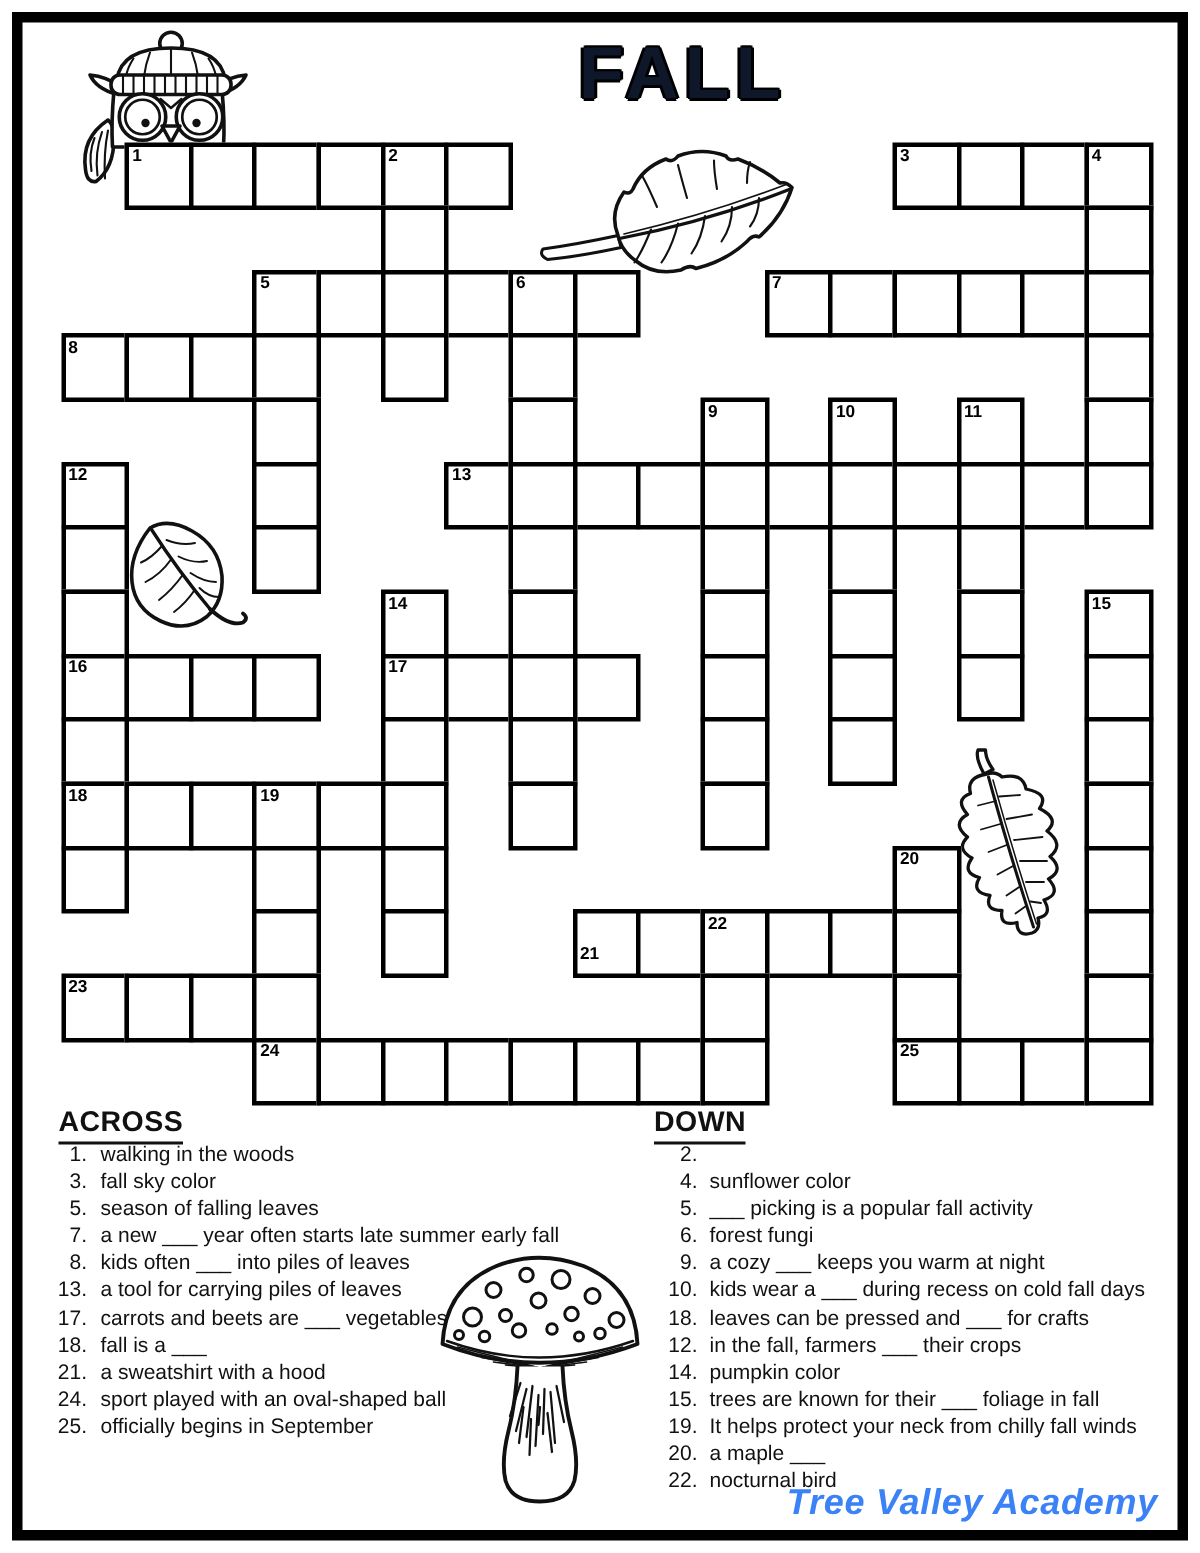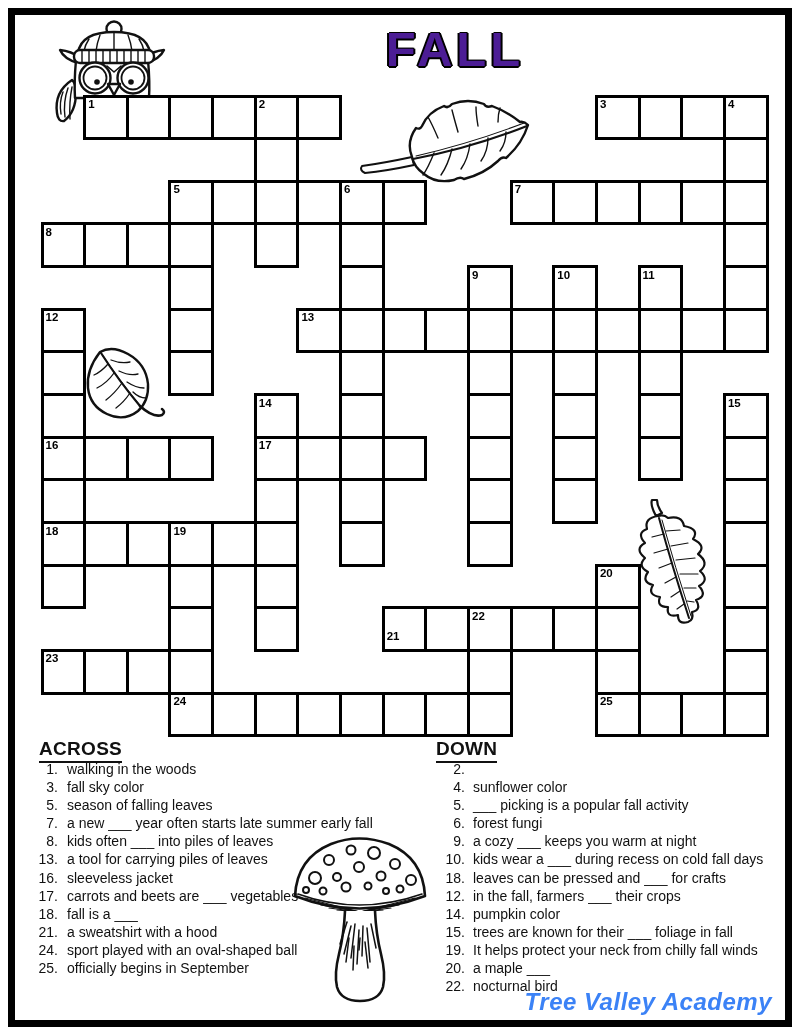--- a/index.html
+++ b/index.html
@@ -3,21 +3,21 @@
 <meta charset="utf-8">
 <style>
   html,body{margin:0;padding:0;background:#fff;}
   body{width:800px;height:1035px;position:relative;overflow:hidden;
        font-family:"Liberation Sans", sans-serif;color:#111;}
   .page{position:absolute;inset:0;background:#fff;}
   .frame{position:absolute;inset:8px;border:7px solid #000;pointer-events:none;z-index:10;}
 
   
   .title-block{position:absolute;left:300px;top:24px;width:310px;text-align:center;z-index:3;}
-  .title{font-size:49px;font-weight:bold;letter-spacing:4px;color:#4c1d95;
+  .title{font-size:49px;font-weight:bold;letter-spacing:4px;color:#0f172a;
          text-shadow:2px 0 #000,-2px 0 #000,0 2px #000,0 -1px #000,1px 1px #000,-1px 1px #000,1px -1px #000;
          line-height:1.05;}
   .subtitle{font-size:20px;letter-spacing:0.5px;color:#1a1a1a;margin-top:2px;}
 
   
   #grid{position:absolute;left:42px;top:96px;width:725px;height:640px;z-index:2;}
   .cell{position:absolute;width:45.6px;height:45.6px;box-sizing:border-box;
         border:3px solid #000;background:#fff;}
   .cellnum{position:absolute;font-size:11.5px;font-weight:bold;color:#000;z-index:3;
            line-height:1;}
@@ -339,24 +339,20 @@
       </li>
       <li>
         <span class="cnum">8.</span>
         <span class="ctext">kids often ___ into piles of leaves</span>
       </li>
       <li>
         <span class="cnum">13.</span>
         <span class="ctext">a tool for carrying piles of leaves</span>
       </li>
       <li>
-        <span class="cnum">16.</span>
-        <span class="ctext">sleeveless jacket</span>
-      </li>
-      <li>
         <span class="cnum">17.</span>
         <span class="ctext">carrots and beets are ___ vegetables</span>
       </li>
       <li>
         <span class="cnum">18.</span>
         <span class="ctext">fall is a ___</span>
       </li>
       <li>
         <span class="cnum">21.</span>
         <span class="ctext">a sweatshirt with a hood</span>

